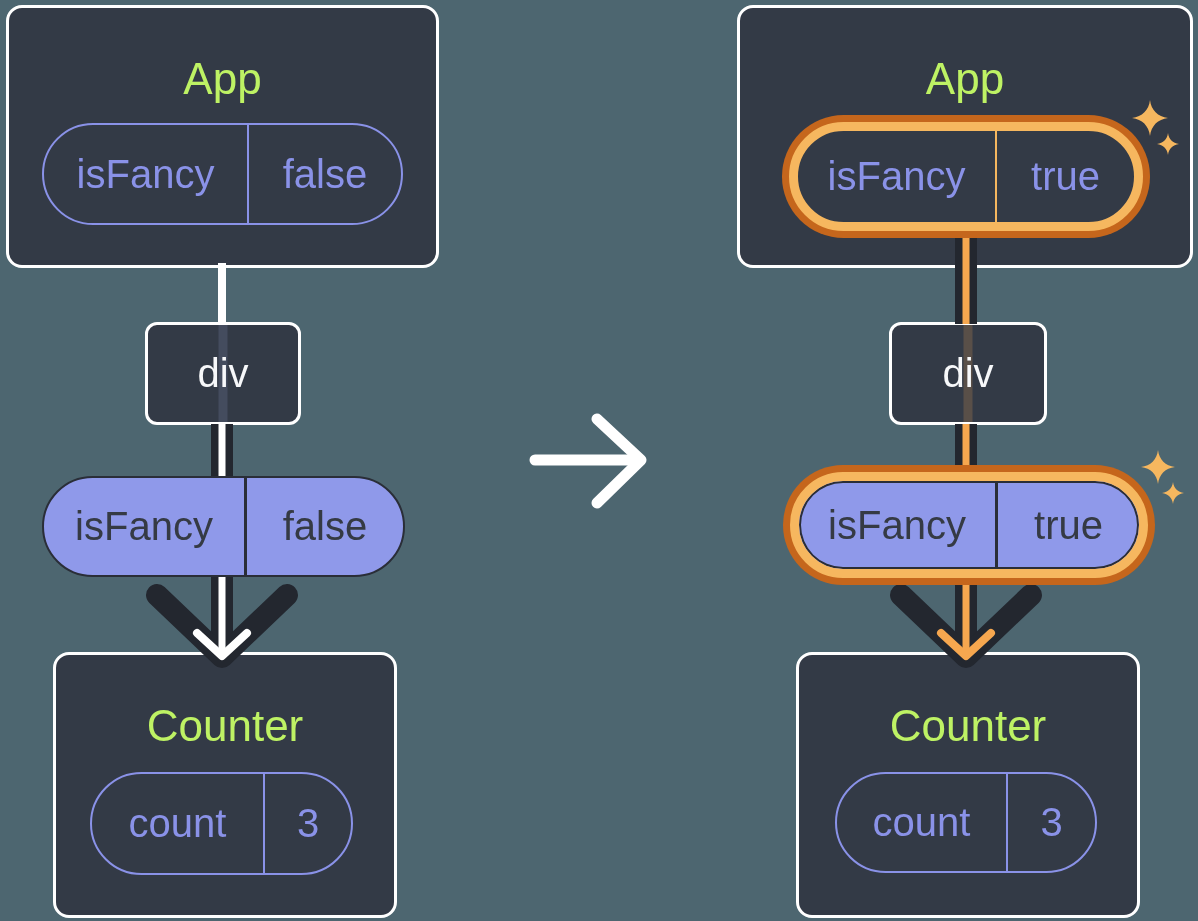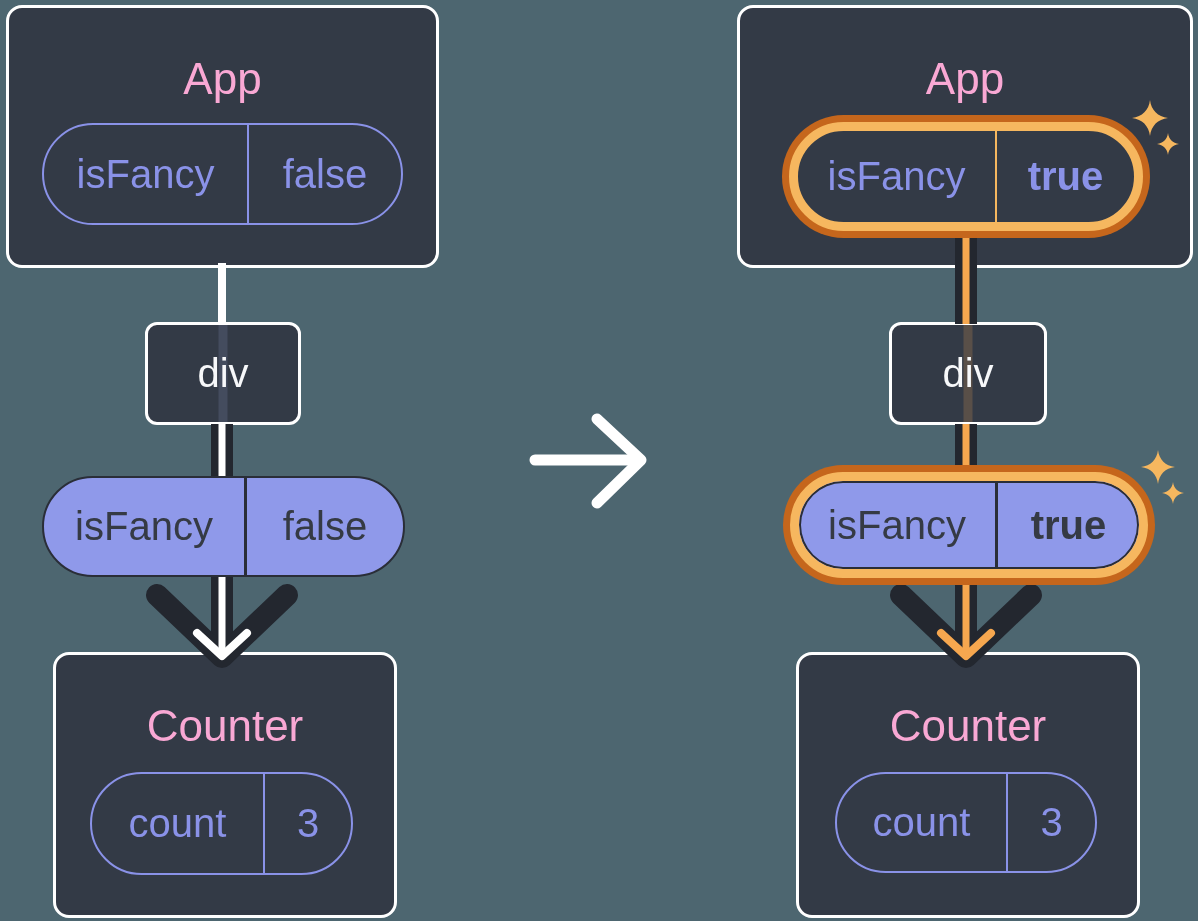--- a/index.html
+++ b/index.html
@@ -11,21 +11,21 @@
   }
   .abs{position:absolute;}
   
   .card{
     position:absolute;background:#333A46;border:3px solid #FFFFFF;
     border-radius:16px;
   }
   .card-sm{border-radius:12px;padding-left:44px;}
   .title{
     position:absolute;left:0;right:0;top:47px;text-align:center;
-    color:#f9a8d4;font-size:44px;line-height:1.1;font-weight:400;
+    color:#bef264;font-size:44px;line-height:1.1;font-weight:400;
   }
   .div-label{
     position:absolute;inset:0;display:flex;align-items:center;justify-content:center;
     color:#F7F8FA;font-size:40px;font-weight:400;
   }
   .div-stripe{
     position:absolute;top:0;bottom:0;left:50%;transform:translateX(-50%);
     width:9px;
   }
   .stripe-blue{background:rgba(176,188,240,0.14);}
@@ -54,21 +54,21 @@
     box-shadow:0 0 0 7px #C5661C;
   }
   .ring-dark{background:#333A46;color:#8A92E8;}
   .ring-dark .cell-name{border-right:2px solid #F6B75F;}
   .ring-purple{
     background:#8F99EA;color:#353A44;
     box-shadow:0 0 0 7px #C5661C, inset 0 0 0 2px #2A2E38;
   }
   .ring-purple .cell-name{border-right:3px solid #2A2E38;}
   .ring .cell{display:flex;align-items:center;justify-content:center;font-size:40px;}
-  .bold{font-weight:700;}
+  .bold{font-weight:400;}
   
   .vline{position:absolute;background:#23272F;}
   .vline-white{background:#FFFFFF;}
   .vline .core{
     position:absolute;top:0;bottom:0;left:50%;transform:translateX(-50%);width:7px;
   }
   .core-white{background:#FFFFFF;}
   .core-orange{background:#F6A74F;}
   svg{display:block;}
 </style>

